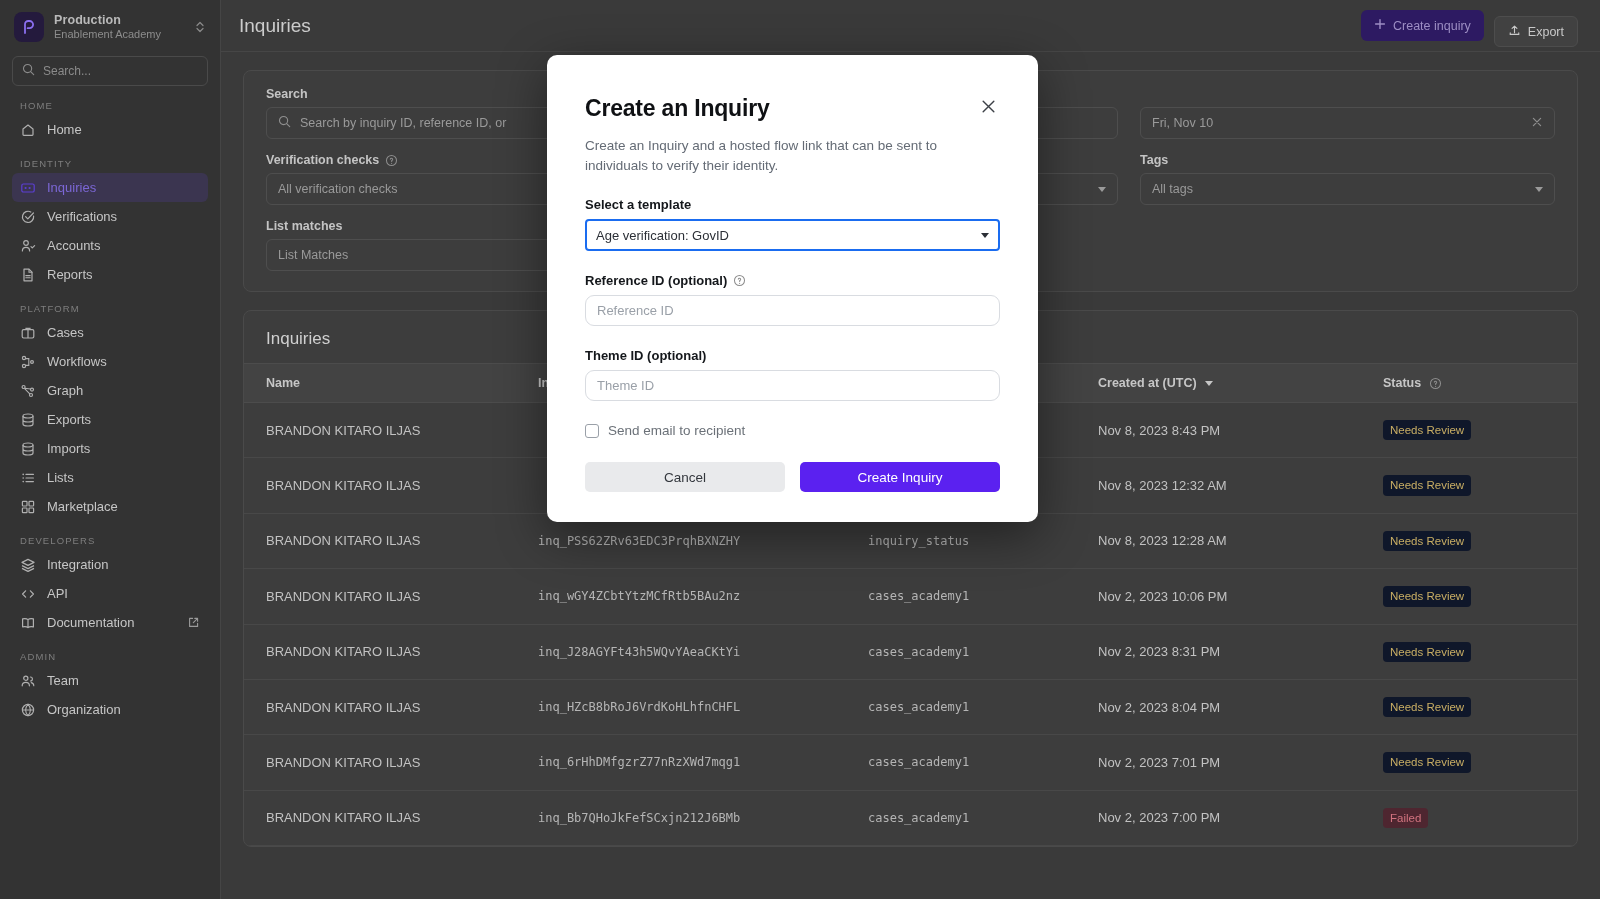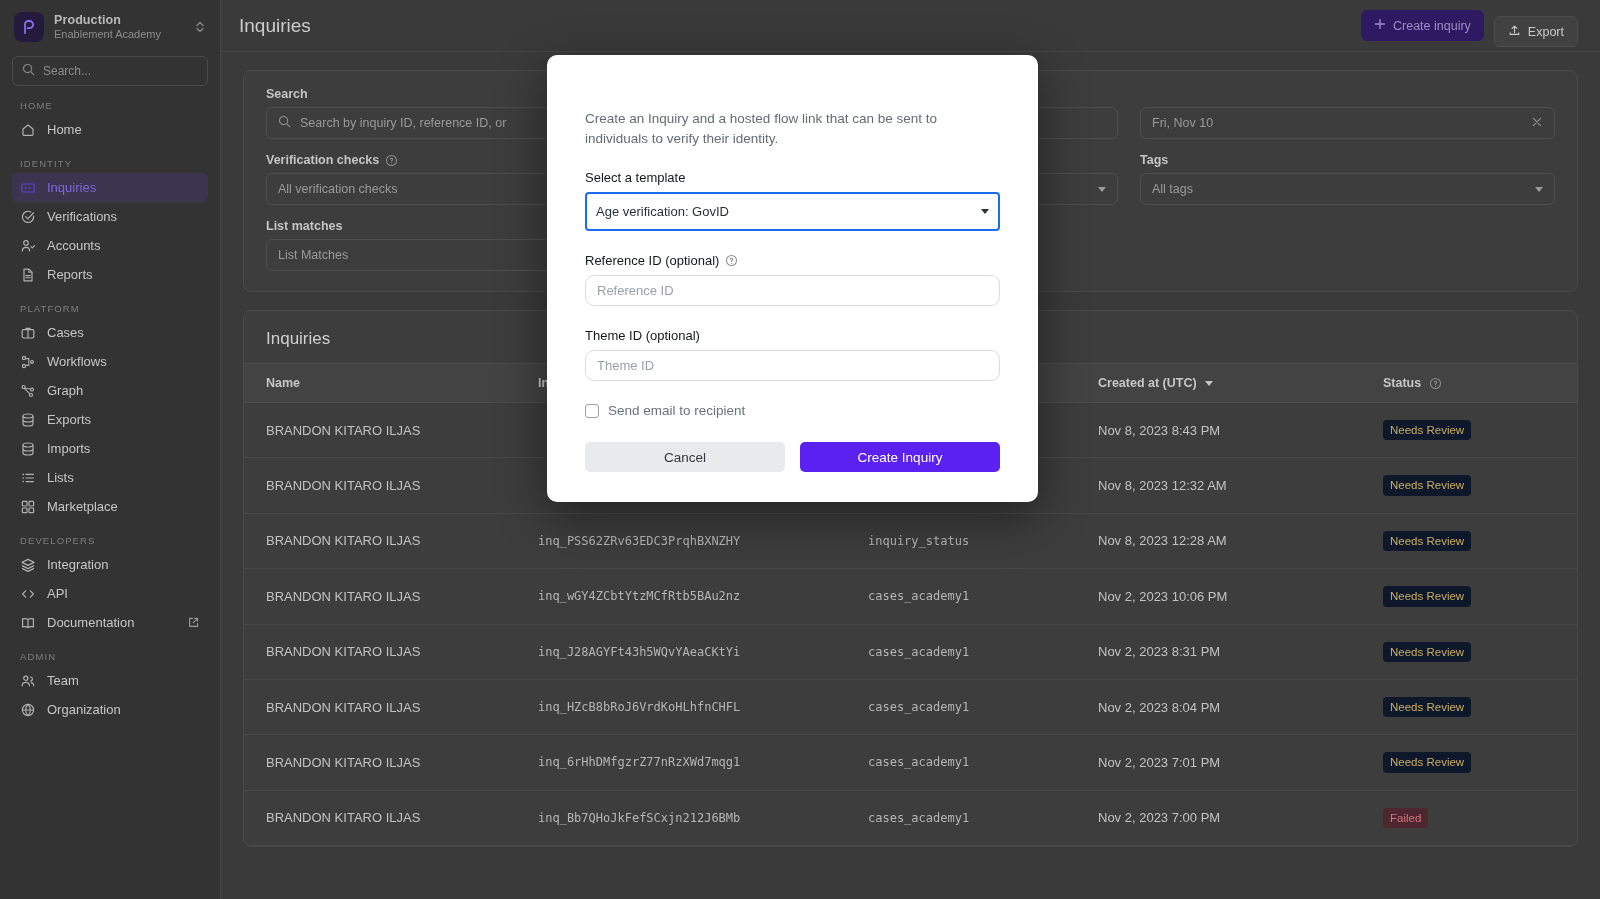--- a/index.html
+++ b/index.html
@@ -210,26 +210,26 @@
   .modal-title { font-size: 23px; font-weight: 700; color: #0f1114; letter-spacing: -.2px; }
   .modal-close { margin-left: auto; color: #3d4147; background: none; border: none; cursor: pointer; display:flex; padding:2px;}
   .modal-desc {
     font-size: 13.5px;
     color: #646b75;
     line-height: 1.45;
     margin-top: 14px;
     max-width: 400px;
   }
   .m-label {
-    font-size: 13px; font-weight: 400; color: #14171b;
+    font-size: 13px; font-weight: 700; color: #14171b;
     margin: 22px 0 7px 0;
     display: flex; align-items: center; gap: 6px;
   }
   .m-select {
-    height: 39px;
+    height: 32px;
     border: 2px solid #1a6cf0;
     border-radius: 4px;
     display: flex; align-items: center;
     padding: 0 9px;
     font-size: 13px;
     color: #2b2f36;
     background: #fff;
   }
   .m-select .val { flex: 1 1 auto; }
   .m-input {
@@ -672,20 +672,28 @@
           </tbody>
         </table>
       </section>
 
     </div>
   </div>
 
   <div class="scrim"></div>
 
   <div class="modal">
+    <div class="modal-head">
+      <div class="modal-title">Create an Inquiry</div>
+      <button class="modal-close">
+        <svg width="19" height="19" viewBox="0 0 20 20">
+            <path d="M4.4 4.4 15.6 15.6M15.6 4.4 4.4 15.6" stroke="currentColor" stroke-width="1.5" stroke-linecap="round"></path>
+          </svg>
+      </button>
+    </div>
 
     <p class="modal-desc">Create an Inquiry and a hosted flow link that can be sent to individuals to verify their identity.</p>
 
     <div class="m-label">Select a template</div>
     <div class="m-select">
       <span class="val">Age verification: GovID</span>
       <span class="caret-sm"></span>
     </div>
 
     <div class="m-label">

